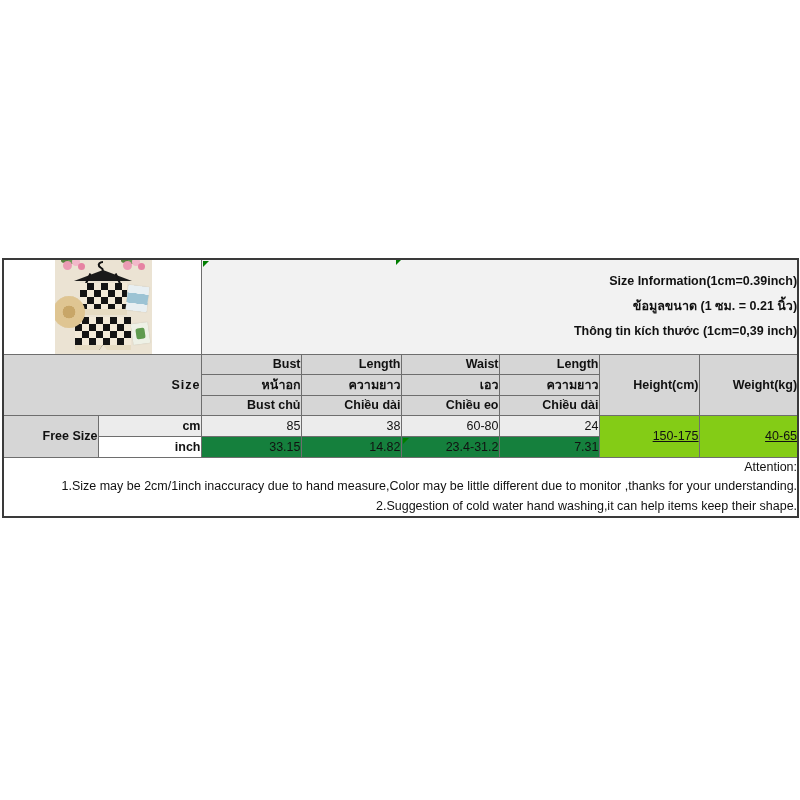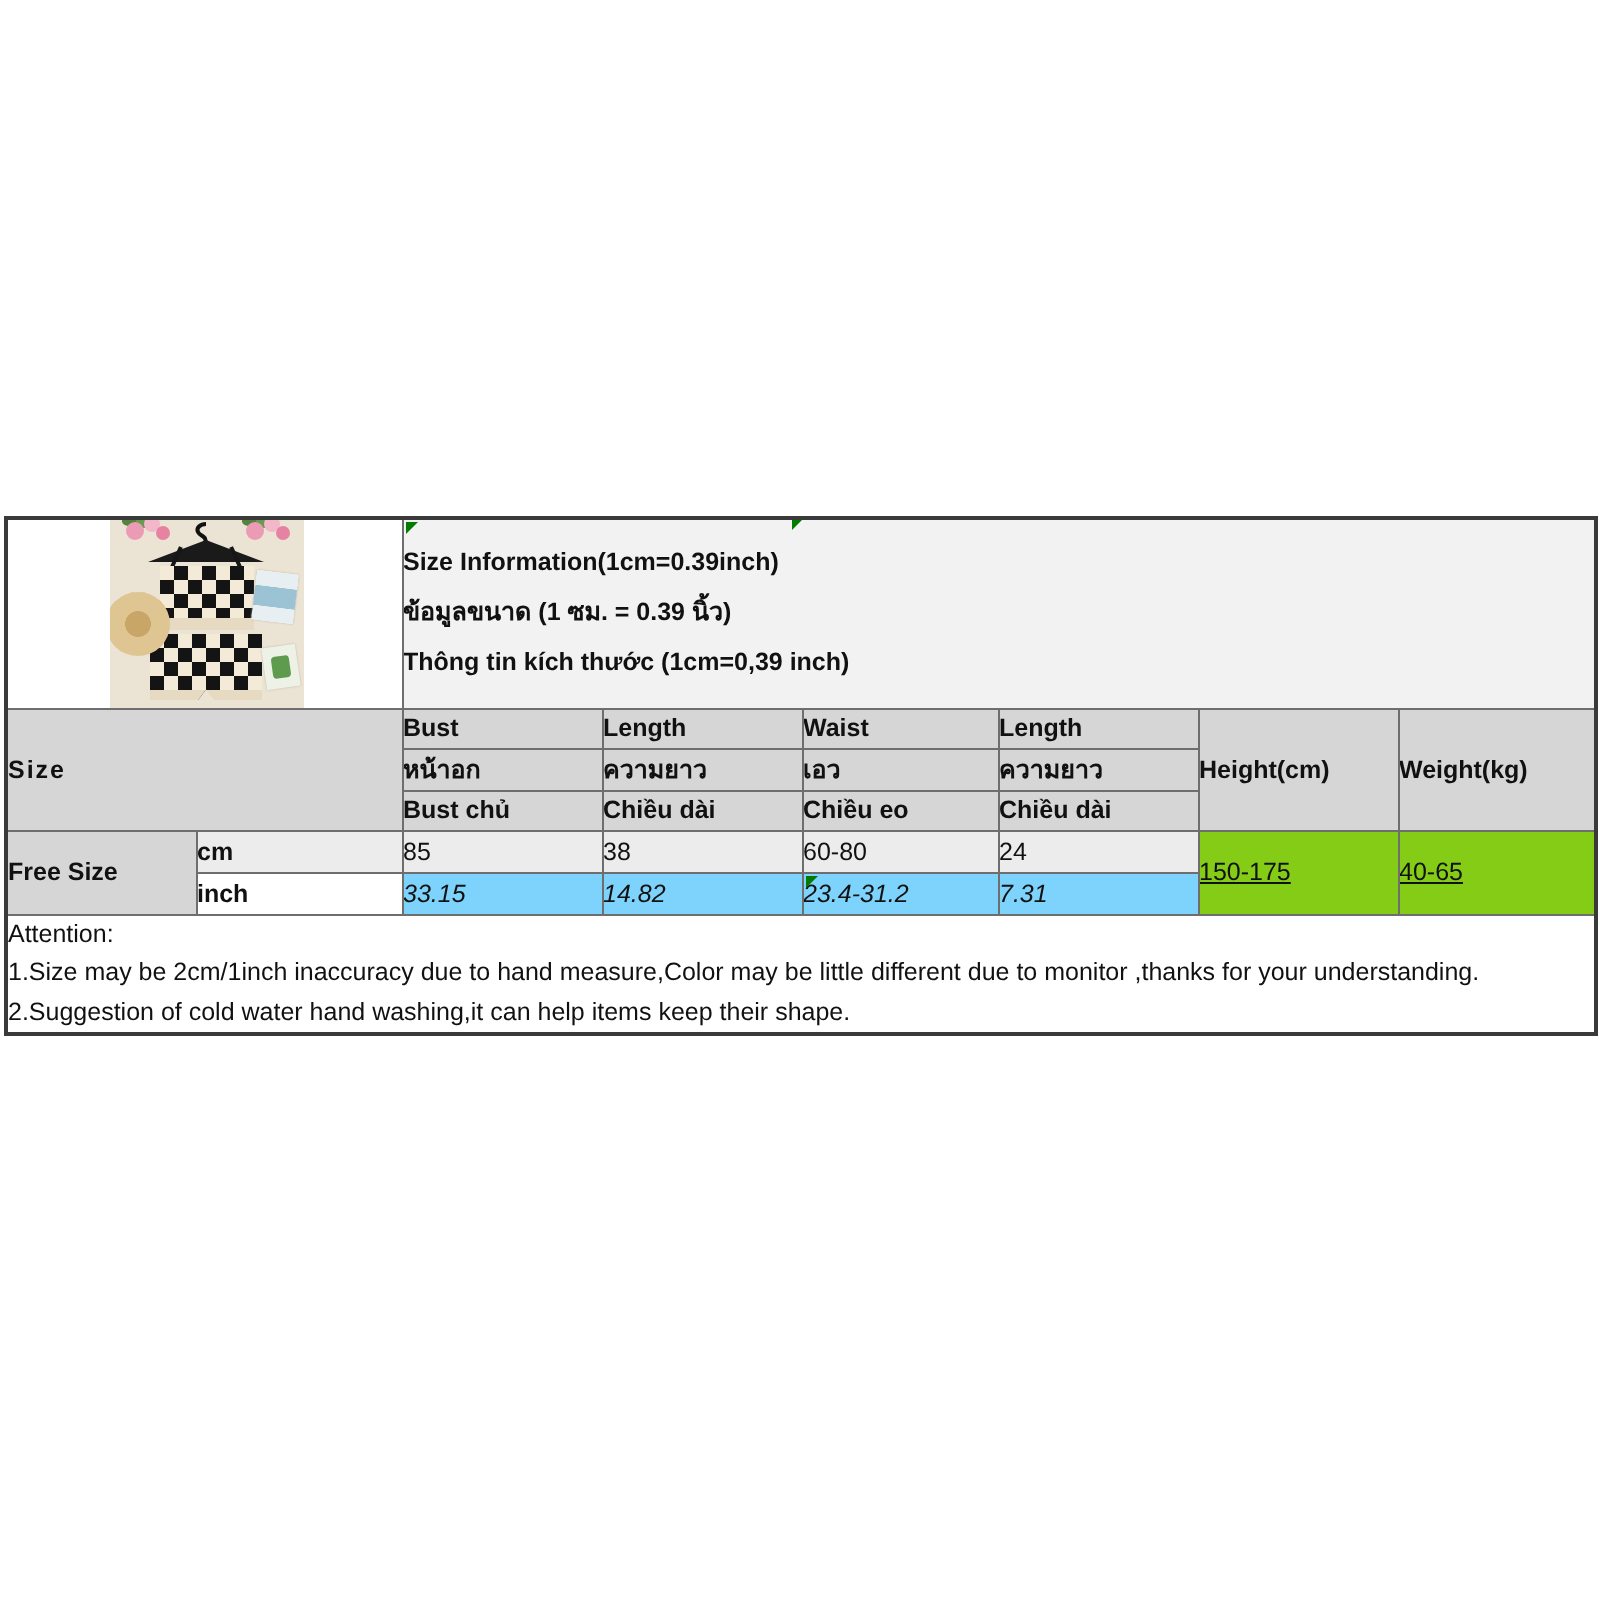--- a/index.html
+++ b/index.html
@@ -1,34 +1,34 @@
 <!DOCTYPE html>
 <html><head>
 <meta charset="utf-8">
 <style>
   html,body{margin:0;padding:0;background:#ffffff;width:800px;height:800px;
     font-family:"Liberation Sans", sans-serif;color:#111;}
   .stage{position:relative;width:800px;height:800px;background:#fff;overflow:hidden;}
 
   table.size-chart{position:absolute;left:2px;top:258px;width:795px;
     border-collapse:collapse;table-layout:fixed;}
-  table.size-chart td{border:1px solid #6e6e6e;padding:0;text-align:left;
+  table.size-chart td{border:1px solid #6e6e6e;padding:0;text-align:right;
     vertical-align:middle;font-size:12.5px;overflow:hidden;position:relative;}
   table.size-chart{border:2px solid #3a3a3a;}
   .row-title td{border-bottom:2px solid #3a3a3a;}
   .row-units-top td{border-top:2px solid #4a4a4a;}
   .row-attn td{border-top:2px solid #3a3a3a;}
 
   .cell-img{background:#ffffff;}
   .cell-title{background:#f2f2f2;font-weight:bold;font-size:13.5px;line-height:25px;}
   .hdr{background:#d6d6d6;font-weight:bold;font-size:12px;}
   .cell-size{background:#d6d6d6;font-weight:bold;font-size:23px;letter-spacing:1px;}
   .cell-freesize{background:#d6d6d6;font-weight:bold;font-size:12.5px;}
   .row-cm td.val{background:#ececec;}
-  .row-inch td.val{background:#7dd3fc;font-style:italic;}
+  .row-inch td.val{background:#15803d;}
   .unit{font-weight:bold;font-size:12.5px;}
   .row-cm .unit{background:#ececec;}
   .row-inch .unit{background:#ffffff;}
   .cell-range{background:#84cc16;text-decoration:underline;}
   .cell-attn{background:#ffffff;text-align:left;vertical-align:top;
     padding:2px 4px 0 3px;font-size:12.8px;line-height:19.5px;}
 
   
   .err-marker{position:absolute;width:0;height:0;border-top:6px solid #007d00;
     border-right:6px solid transparent;left:1px;top:1px;}
@@ -113,21 +113,21 @@
           <div class="shorts checker"></div>
           <div class="hat"></div>
           <div class="postcard"></div>
           <div class="greencard"></div>
         </div>
       </td>
       <td colspan="6" class="cell-title">
         <span class="err-marker"></span>
         <span class="err-marker on-border"></span>
         <div>Size Information(1cm=0.39inch)</div>
-        <div>ข้อมูลขนาด (1 ซม. = 0.39 นิ้ว)</div>
+        <div>ข้อมูลขนาด (1 ซม. = 0.21 นิ้ว)</div>
         <div>Thông tin kích thước (1cm=0,39 inch)</div>
       </td>
     </tr>
 
     <tr class="row-head" style="height:20px">
       <td colspan="2" rowspan="3" class="cell-size">Size</td>
       <td class="hdr">Bust</td>
       <td class="hdr">Length</td>
       <td class="hdr">Waist</td>
       <td class="hdr">Length</td>

